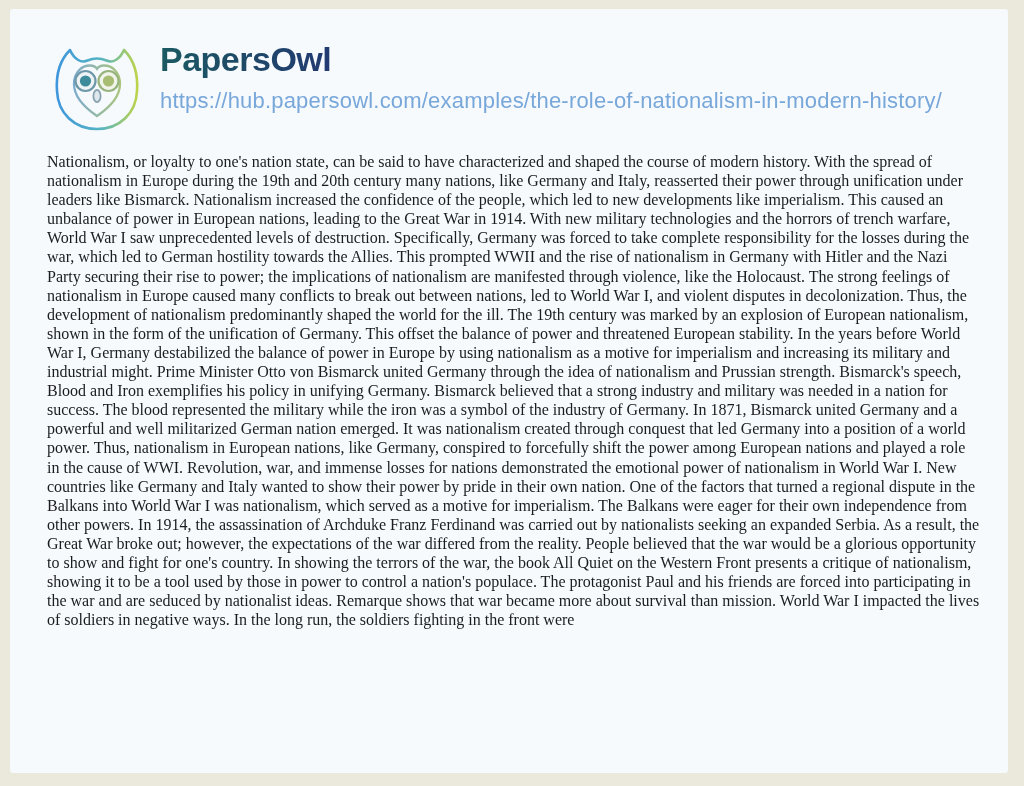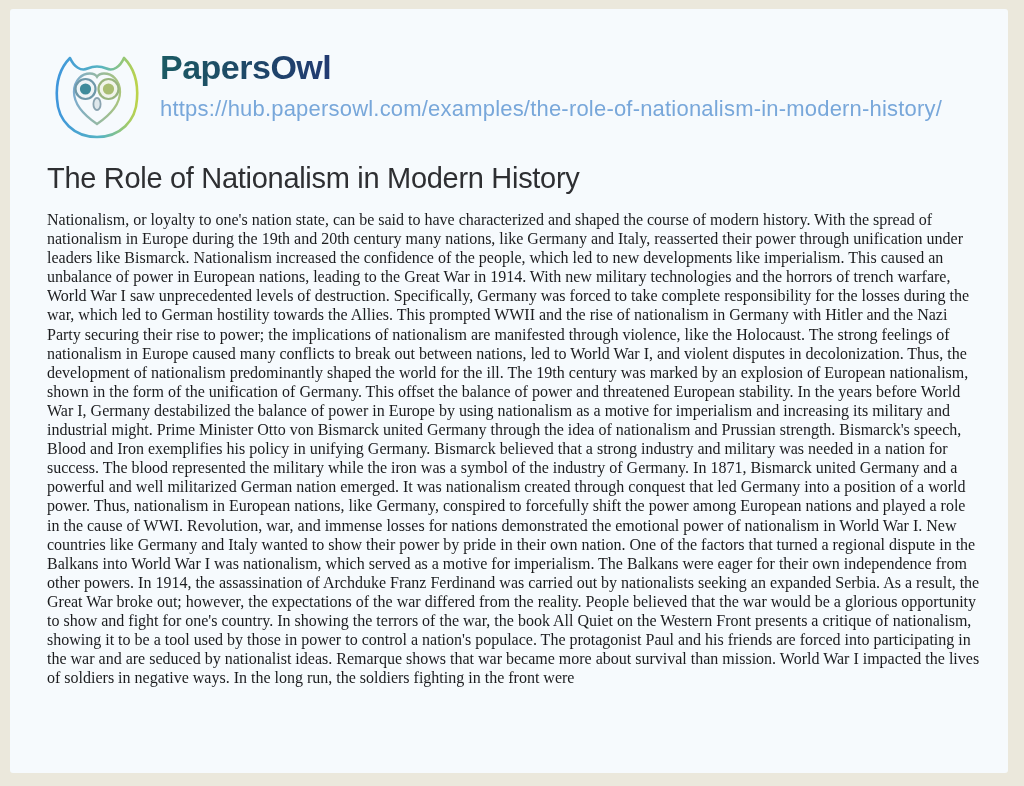--- a/index.html
+++ b/index.html
@@ -16,21 +16,21 @@
   }
   .document-page {
     position: absolute;
     left: 10px;
     top: 9px;
     right: 16px;
     bottom: 13px;
     background: #f6fafd;
     border-radius: 3px;
     box-sizing: border-box;
-    padding: 36px 29px 20px 37px;
+    padding: 28px 29px 20px 37px;
   }
   .doc-header {
     display: flex;
     align-items: flex-start;
     gap: 13px;
   }
   .logo-box {
     width: 100px;
     height: 100px;
     flex: 0 0 auto;
@@ -107,17 +107,16 @@
     </span>
 
     <div class="header-text">
       <span class="brand-name">PapersOwl</span>
       <br>
       <span class="page-url">https://hub.papersowl.com/examples/the-role-of-nationalism-in-modern-history/</span>
     </div>
 
   </div>
 
-  <h1 class="article-title">The Role of Nationalism in Modern History</h1>
 
   <p class="article-body">Nationalism, or loyalty to one's nation state, can be said to have characterized and shaped the course of modern history. With the spread of nationalism in Europe during the 19th and 20th century many nations, like Germany and Italy, reasserted their power through unification under leaders like Bismarck. Nationalism increased the confidence of the people, which led to new developments like imperialism. This caused an unbalance of power in European nations, leading to the Great War in 1914. With new military technologies and the horrors of trench warfare, World War I saw unprecedented levels of destruction. Specifically, Germany was forced to take complete responsibility for the losses during the war, which led to German hostility towards the Allies. This prompted WWII and the rise of nationalism in Germany with Hitler and the Nazi Party securing their rise to power; the implications of nationalism are manifested through violence, like the Holocaust. The strong feelings of nationalism in Europe caused many conflicts to break out between nations, led to World War I, and violent disputes in decolonization. Thus, the development of nationalism predominantly shaped the world for the ill. The 19th century was marked by an explosion of European nationalism, shown in the form of the unification of Germany. This offset the balance of power and threatened European stability. In the years before World War I, Germany destabilized the balance of power in Europe by using nationalism as a motive for imperialism and increasing its military and industrial might. Prime Minister Otto von Bismarck united Germany through the idea of nationalism and Prussian strength. Bismarck's speech, Blood and Iron exemplifies his policy in unifying Germany. Bismarck believed that a strong industry and military was needed in a nation for success. The blood represented the military while the iron was a symbol of the industry of Germany. In 1871, Bismarck united Germany and a powerful and well militarized German nation emerged. It was nationalism created through conquest that led Germany into a position of a world power. Thus, nationalism in European nations, like Germany, conspired to forcefully shift the power among European nations and played a role in the cause of WWI. Revolution, war, and immense losses for nations demonstrated the emotional power of nationalism in World War I. New countries like Germany and Italy wanted to show their power by pride in their own nation. One of the factors that turned a regional dispute in the Balkans into World War I was nationalism, which served as a motive for imperialism. The Balkans were eager for their own independence from other powers. In 1914, the assassination of Archduke Franz Ferdinand was carried out by nationalists seeking an expanded Serbia. As a result, the Great War broke out; however, the expectations of the war differed from the reality. People believed that the war would be a glorious opportunity to show and fight for one's country. In showing the terrors of the war, the book All Quiet on the Western Front presents a critique of nationalism, showing it to be a tool used by those in power to control a nation's populace. The protagonist Paul and his friends are forced into participating in the war and are seduced by nationalist ideas. Remarque shows that war became more about survival than mission. World War I impacted the lives of soldiers in negative ways. In the long run, the soldiers fighting in the front were</p>
 
 </div>
 
 </body></html>

